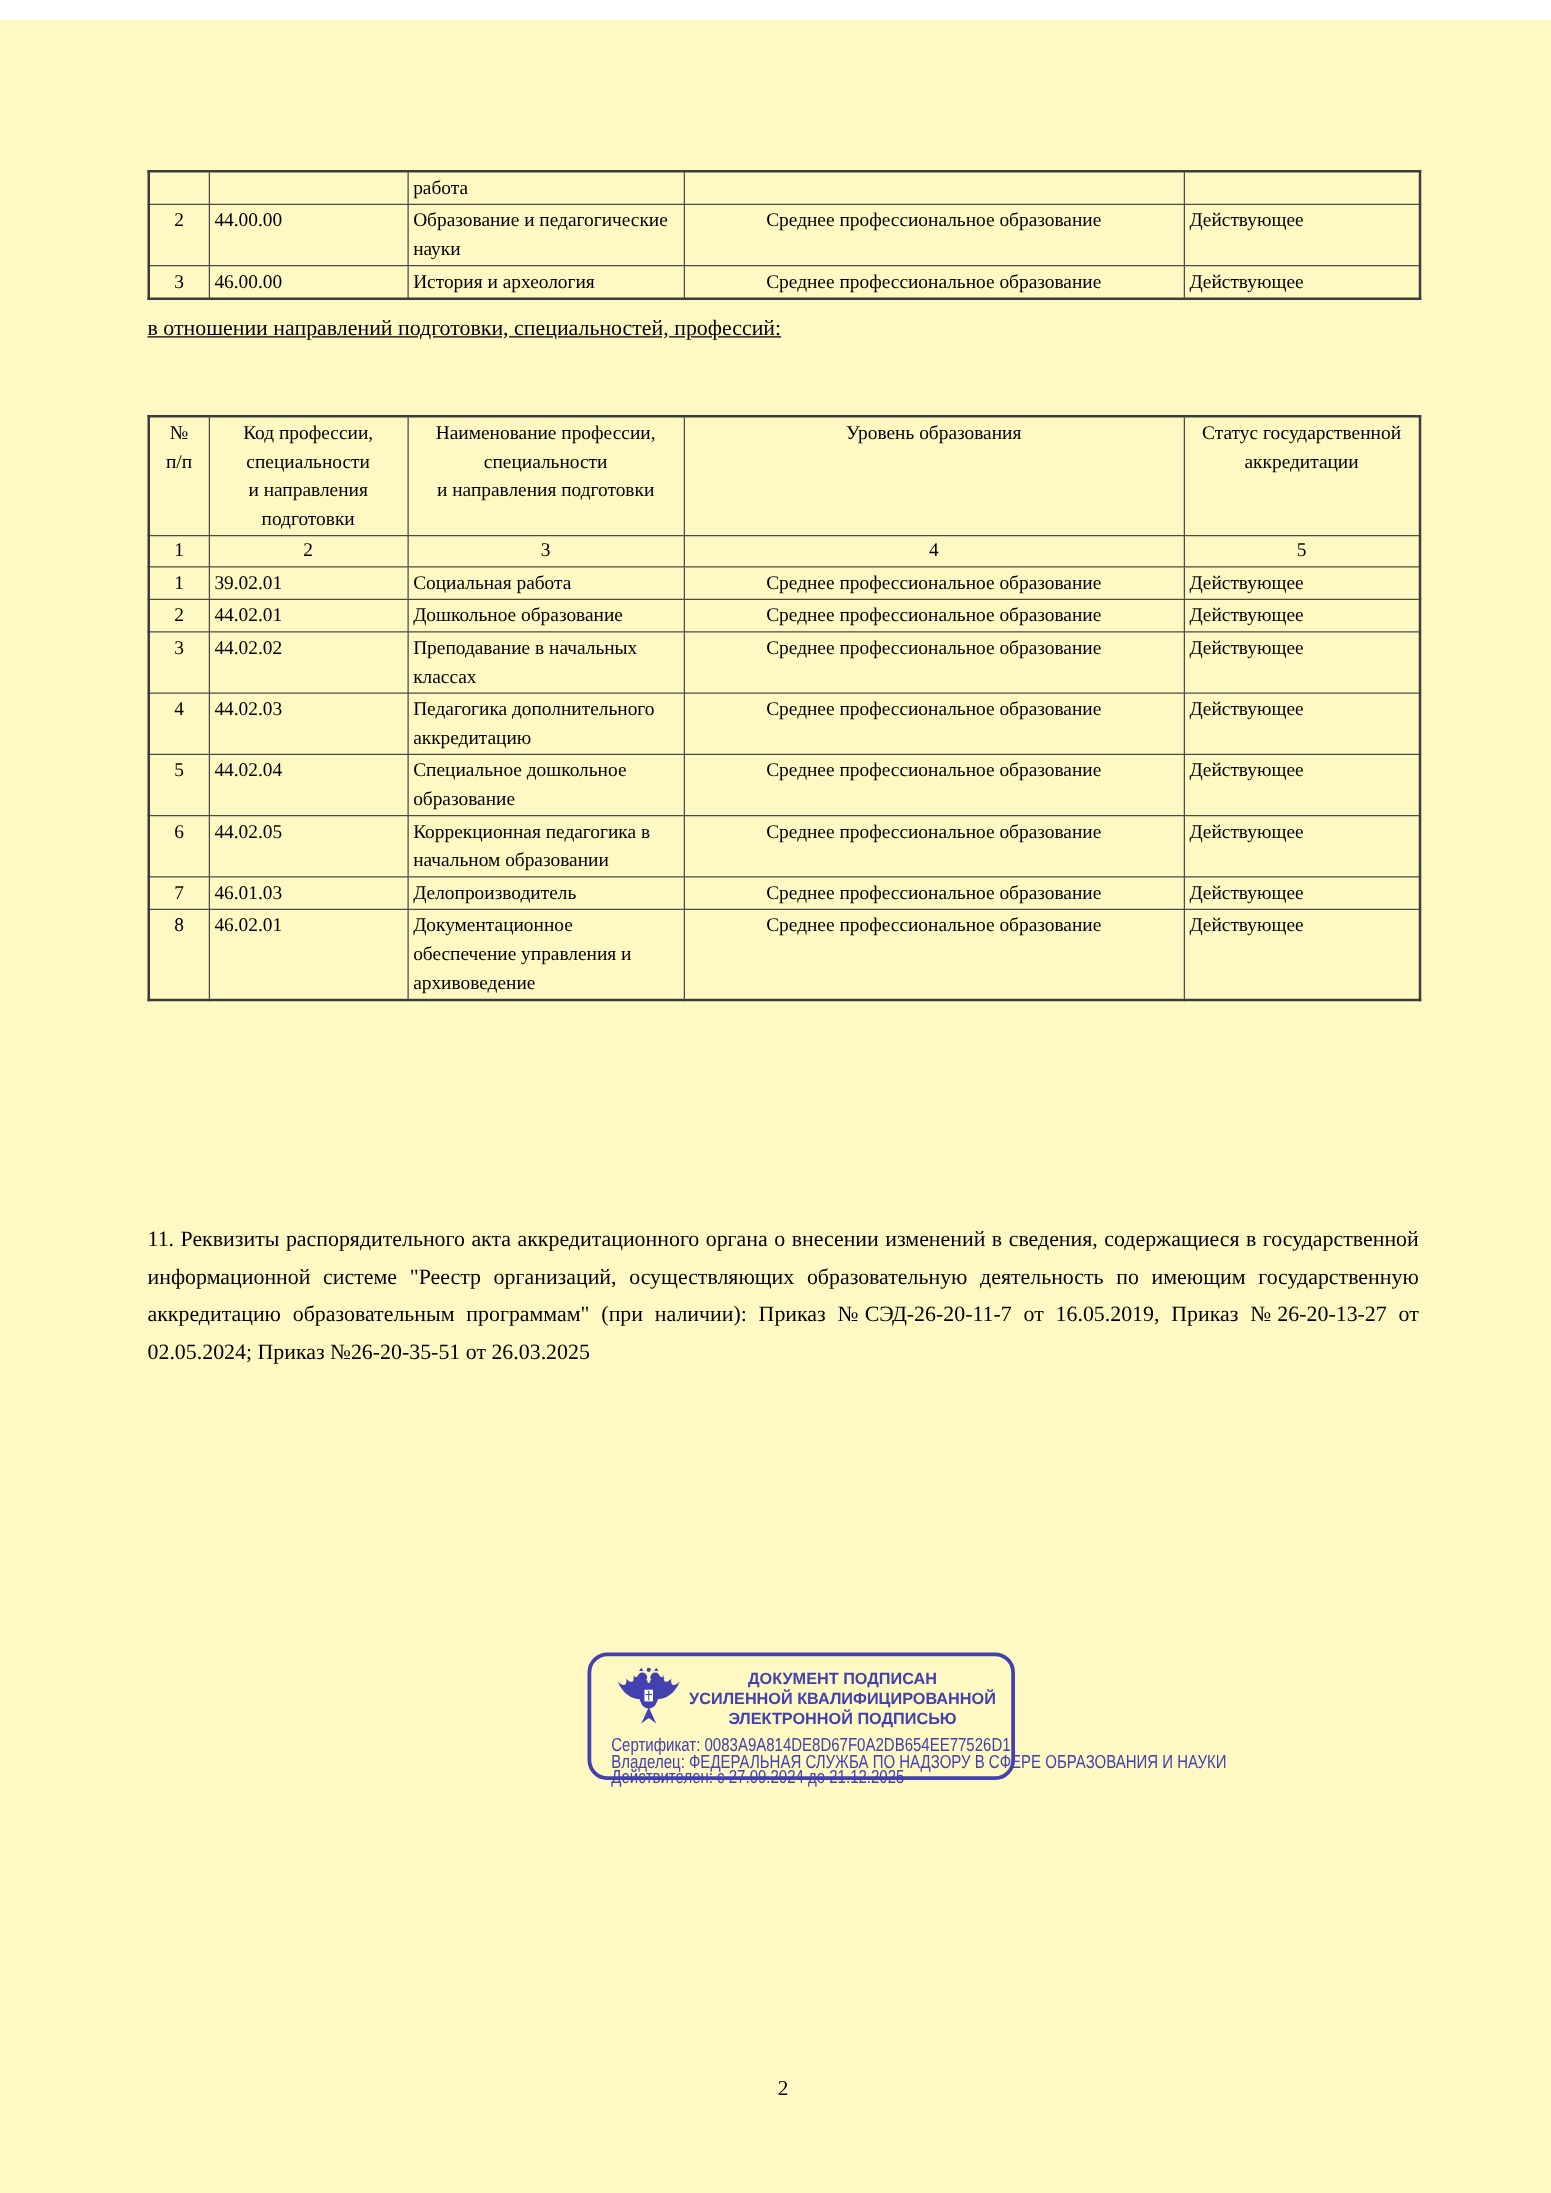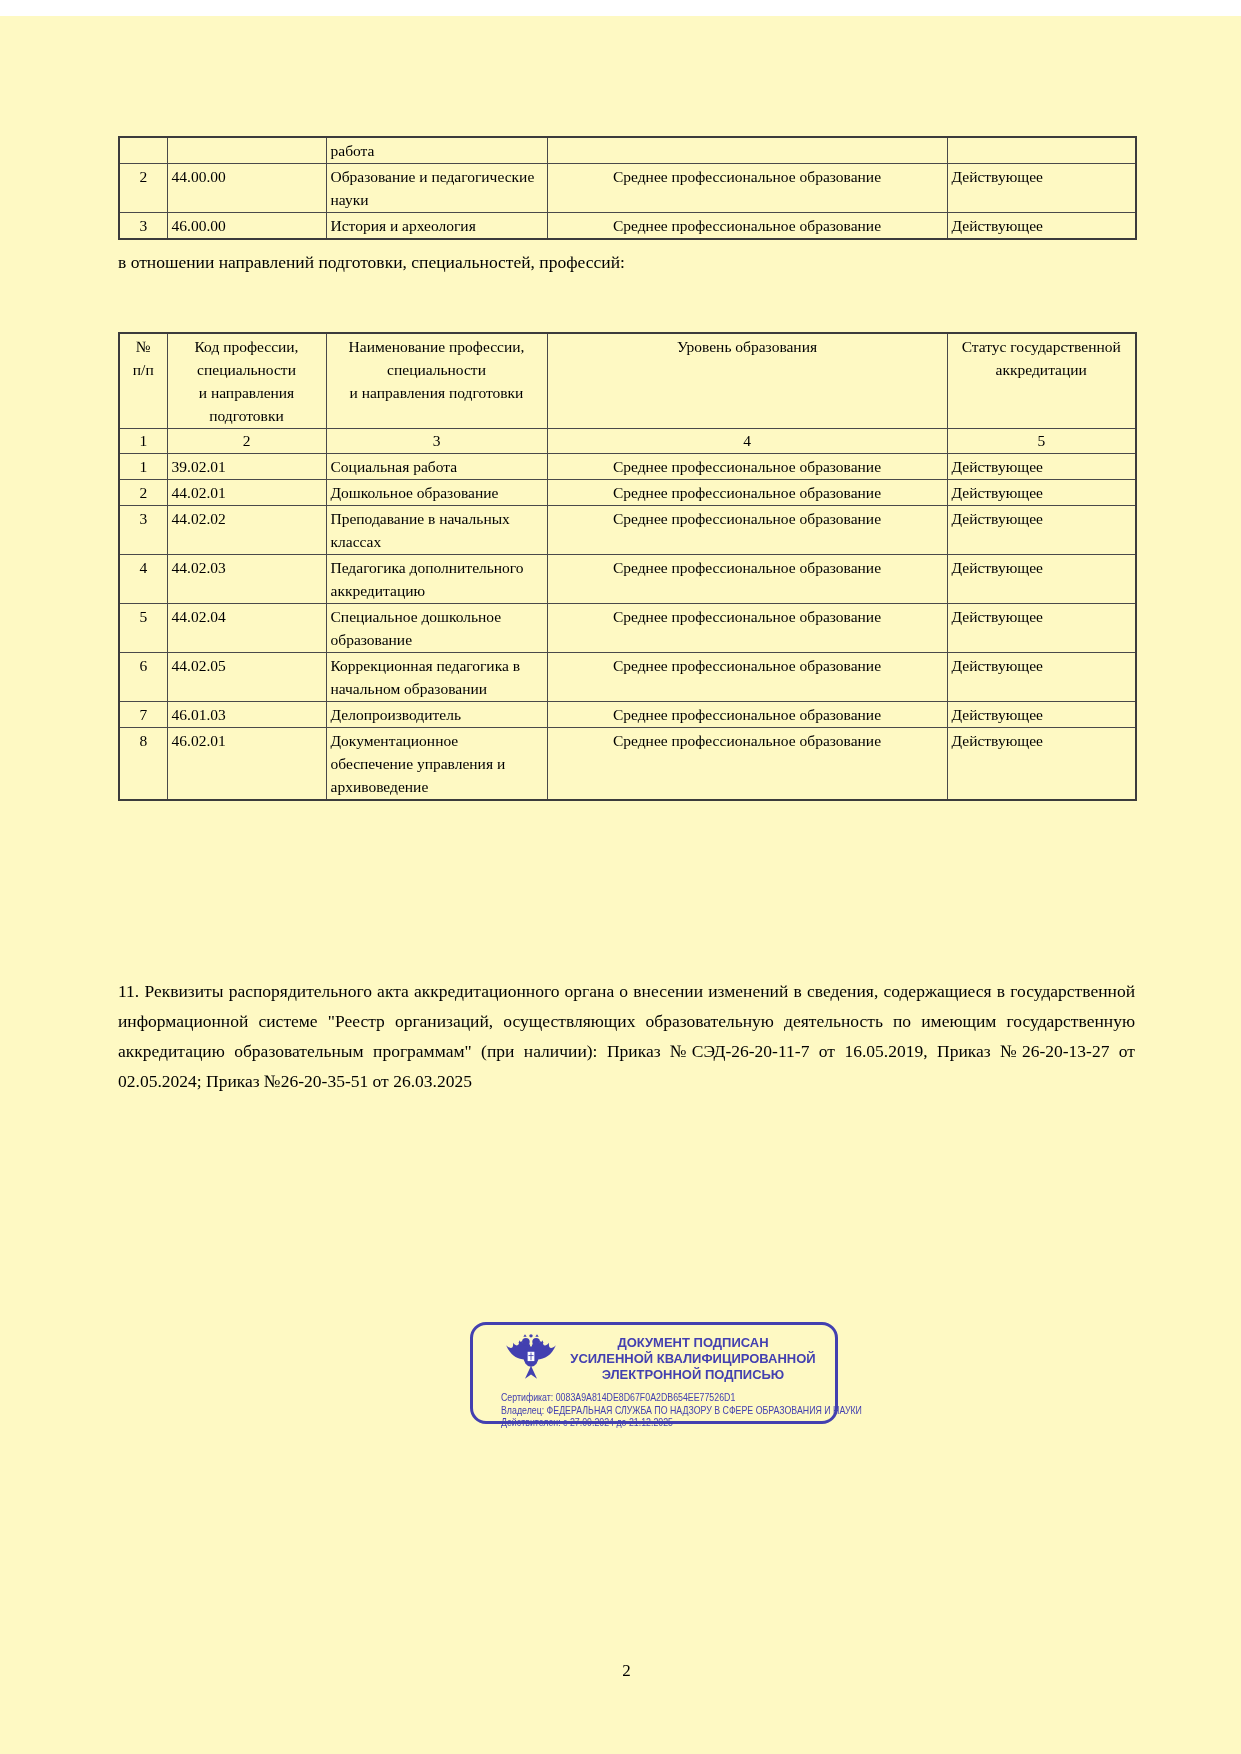--- a/index.html
+++ b/index.html
@@ -23,40 +23,40 @@
   .c-name{text-align:left;}
   .c-level{text-align:center;}
   .c-status{text-align:left;}
   th.hdr{text-align:center;white-space:pre-line;}
   tr.numbering td{text-align:center;line-height:22px;}
   #table1{position:absolute;left:118px;top:120px;}
   #table2{position:absolute;left:118px;top:316px;}
   
   .heading{
     position:absolute;left:118px;top:231px;width:1017px;
-    font-size:17.5px;line-height:30px;
+    font-size:17.5px;line-height:30px;text-decoration:underline;
   }
   .para{
     position:absolute;left:118px;width:1017px;
     font-size:17.5px;line-height:30px;text-align:justify;
   }
   #p10{top:868px;}
   #p11{top:960px;}
   #p12{top:1152px;}
   
   .stamp{
-    position:absolute;left:470px;top:1306px;width:368px;height:102px;
+    position:absolute;left:470px;top:1306px;width:342px;height:102px;
     box-sizing:border-box;border:3px solid #4340b0;border-radius:16px;
-    color:#4340b0;padding:5px 10px 2px 28px;
+    color:#4340b0;padding:5px 10px 2px 16px;
     font-family:"Liberation Sans", sans-serif;
   }
   .stamp-top{display:flex;align-items:center;height:58px;}
   .stamp-eagle{flex:0 0 60px;height:56px;}
   .stamp-titles{flex:1 1 auto;text-align:center;font-weight:bold;font-size:13px;line-height:16px;}
-  .stamp-details{margin-top:3px;font-size:11px;line-height:12.5px;}
+  .stamp-details{margin-top:3px;font-size:15px;line-height:12.5px;}
   .stamp-line{white-space:nowrap;transform:scaleX(0.8);transform-origin:0 50%;}
   
   .page-number{
     position:absolute;left:118px;top:1645px;width:1017px;
     text-align:center;font-size:17px;
   }
 </style>
 </head>
 <body>
 

